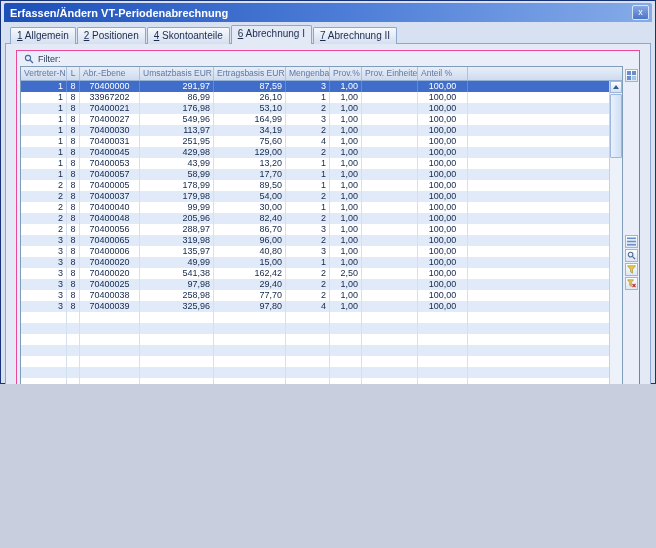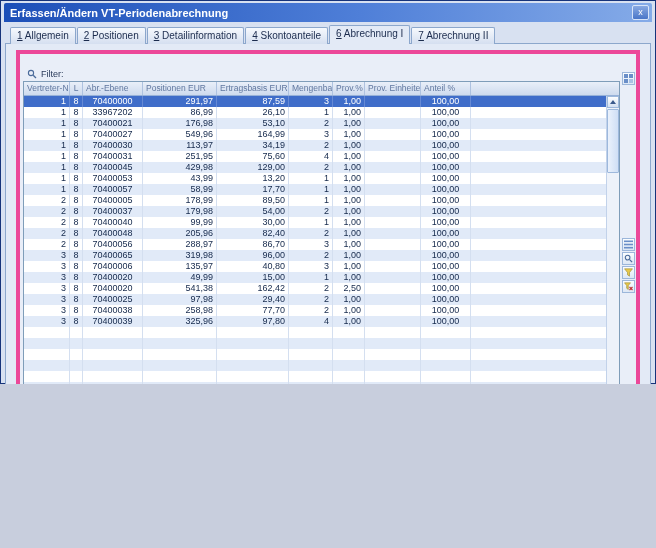--- a/index.html
+++ b/index.html
@@ -27,22 +27,22 @@
     border:1px solid #8ca7cc;border-bottom:none;border-radius:2px 2px 0 0;
     margin-right:1px;margin-bottom:-1px;white-space:nowrap;cursor:default;
   }
   .tab.active{background:#e3eaf6;padding-bottom:4px;margin-top:-2px;position:relative;z-index:3;}
   .tab u{text-decoration:underline;}
   .tab-page{
     flex:1;border:1px solid #8ca7cc;background:#e3eaf6;margin:0 1px 1px;
     position:relative;z-index:1;padding:6px 10px 0;box-sizing:border-box;
   }
   .panel{
-    border:4px solid #ec4899;background:#e9eef8;height:472px;box-sizing:border-box;
-    position:relative;padding:12px 16px 0 3px;
+    border:1px solid #ec4899;background:#e9eef8;height:472px;box-sizing:border-box;
+    position:relative;padding:0 16px 0 3px;
   }
   .filter-bar{height:15px;display:flex;align-items:center;gap:4px;font-size:9px;color:#2a3a5a;padding-left:4px;}
   .grid{
     position:relative;border:1px solid #7f9db9;background:#fff;height:384px;
     box-sizing:border-box;display:flex;flex-direction:column;overflow:hidden;
   }
   .grid-header{
     display:flex;flex:0 0 13px;height:13px;
     background:linear-gradient(#e9eff9,#cedbee);border-bottom:1px solid #96b1d8;
   }
@@ -115,21 +115,20 @@
 
 <div class="window">
   <div class="titlebar">
     <span class="title">Erfassen/Ändern VT-Periodenabrechnung</span>
     <span class="close-btn">x</span>
   </div>
 
   <div class="tab-strip">
       <div class="tab"><u>1</u> Allgemein</div>
       <div class="tab"><u>2</u> Positionen</div>
-      <div class="tab"><u>3</u> Detailinformation</div>
       <div class="tab"><u>4</u> Skontoanteile</div>
       <div class="tab active"><u>6</u> Abrechnung I</div>
       <div class="tab"><u>7</u> Abrechnung II</div>
     </div>
 
   <div class="tab-page">
     <div class="panel">
 
       <div class="filter-bar">
         <svg width="10" height="10" viewBox="0 0 10 10">
@@ -137,21 +136,21 @@
           <line x1="6.2" y1="6.2" x2="9" y2="9" stroke="#4a6a9a" stroke-width="1.3"></line>
         </svg>
         <span>Filter:</span>
       </div>
 
       <div class="grid">
         <div class="grid-header">
             <div class="hcell c-vertreter">Vertreter-Nr.</div>
             <div class="hcell c-l">L</div>
             <div class="hcell c-ebene">Abr.-Ebene</div>
-            <div class="hcell c-umsatz">Positionen EUR</div>
+            <div class="hcell c-umsatz">Umsatzbasis EUR</div>
             <div class="hcell c-ertrag">Ertragsbasis EUR</div>
             <div class="hcell c-menge">Mengenbasis</div>
             <div class="hcell c-prov">Prov.%</div>
             <div class="hcell c-einheiten">Prov. Einheiten</div>
             <div class="hcell c-anteil">Anteil %</div>
             <div class="hcell c-filler"></div>
           </div>
         <div class="grid-body">
             <div class="grid-row even selected">
               <div class="cell c-vertreter">1</div>

